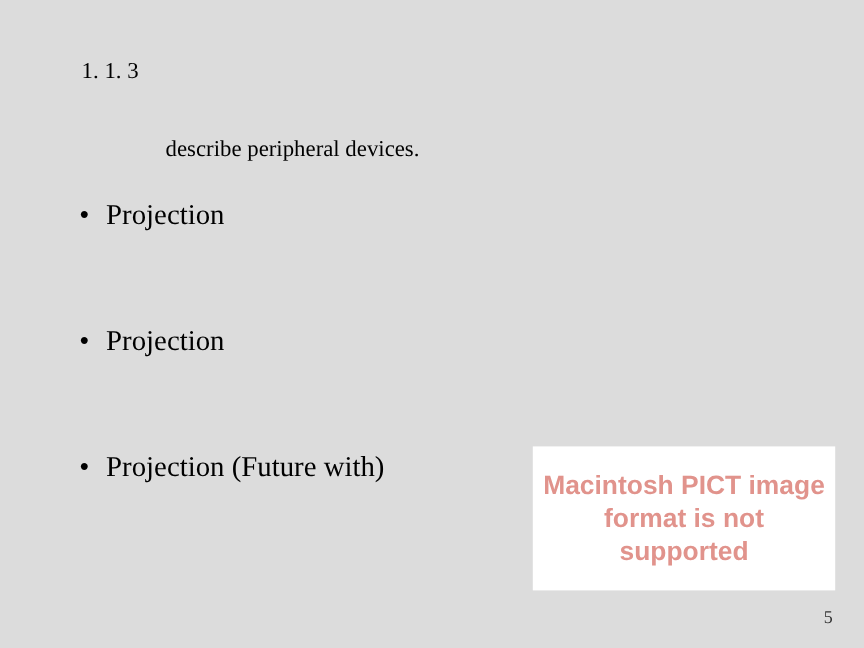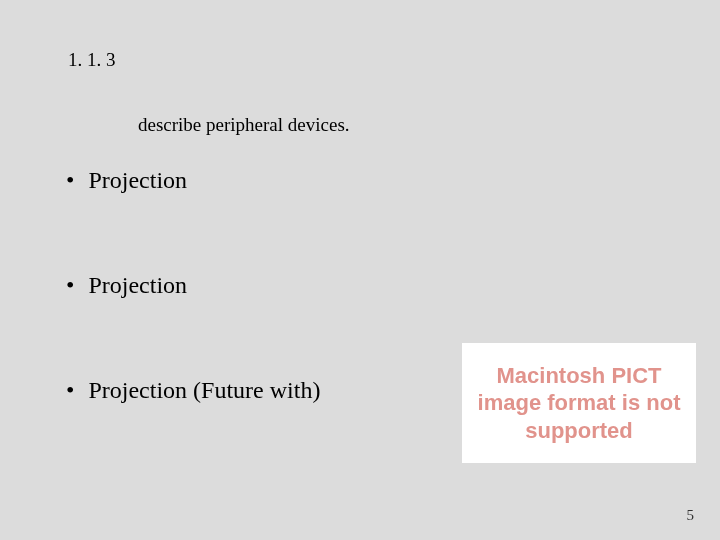--- a/index.html
+++ b/index.html
@@ -54,22 +54,22 @@
   .bullets .item:nth-child(1) { margin-top: 0; }
   .bullets .item:nth-child(2) { margin-top: 76px; }
   .bullets .item:nth-child(3) { margin-top: 76px; }
   .bullets .dot {
     font-size: 24px;
     line-height: 1.2;
   }
   .pict-box {
     position: absolute;
     right: 24px;
-    bottom: 77px;
-    width: 234px;
+    bottom: 48px;
+    width: 252px;
     height: 120px;
     background: #ffffff;
     display: flex;
     align-items: center;
     justify-content: center;
     text-align: center;
     padding: 8px;
   }
   .pict-box .msg {
     font-family: Arial, Helvetica, sans-serif;

